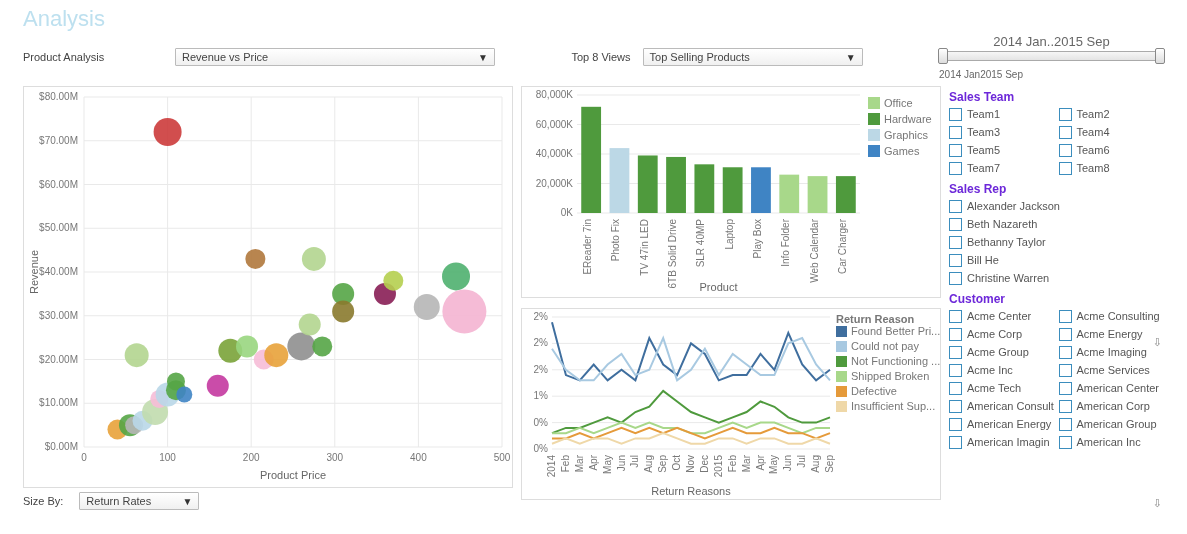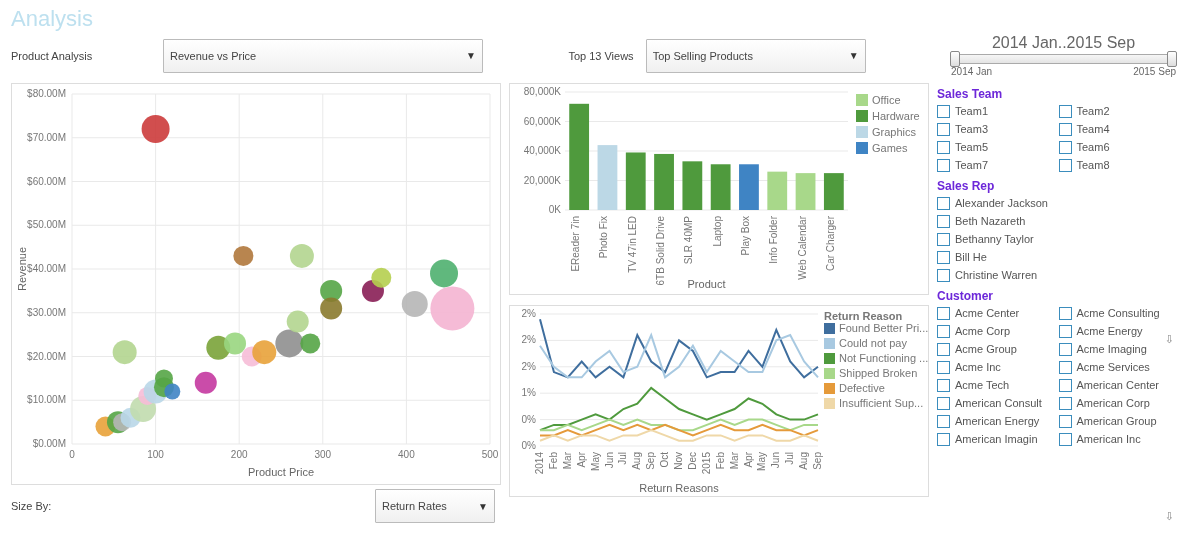--- a/index.html
+++ b/index.html
@@ -1,59 +1,59 @@
 <!DOCTYPE html>
 <html><head>
 <meta charset="utf-8">
 <style>
   html,body{margin:0;padding:0;font-family:Arial,Helvetica,sans-serif;font-size:11px;color:#555;background:#fff}
-  .page{width:1187px;height:534px;position:relative;box-sizing:border-box;padding:6px 11px}
+  .page{width:1187px;height:534px;position:relative;box-sizing:border-box;padding:6px 23px}
   h1.title{margin:0 0 2px 0;font-size:22px;font-weight:400;color:#bde0ef}
   .head-row{margin-top:2px}
   .label{color:#444}
-  .dropdown{display:flex;align-items:center;justify-content:space-between;border:1px solid #bbb;border-radius:1px;background:linear-gradient(#fff,#f0f0f0);height:34px;padding:0 6px;font-size:11px;color:#444;box-sizing:border-box;cursor:pointer}
+  .dropdown{display:flex;align-items:center;justify-content:space-between;border:1px solid #bbb;border-radius:1px;background:linear-gradient(#fff,#f0f0f0);height:18px;padding:0 6px;font-size:11px;color:#444;box-sizing:border-box;cursor:pointer}
   .dropdown .caret{margin-left:8px;font-size:10px;color:#333}
   .top-controls{display:flex;align-items:center;gap:12px;width:100%}
   .spacer{flex:1}
   .slider-wrap{position:relative;width:225px}
-  .slider-title{text-align:center;color:#666;font-size:16px;margin-bottom:2px}
+  .slider-title{text-align:center;color:#666;font-size:13px;margin-bottom:2px}
   .slider-track{position:relative;height:8px;border:1px solid #aaa;border-radius:3px;background:linear-gradient(#f6f6f6,#e4e4e4)}
   .slider-handle{position:absolute;top:-4px;width:8px;height:14px;border:1px solid #888;border-radius:2px;background:linear-gradient(#fff,#ddd);cursor:pointer}
-  .slider-labels{display:flex;justify-content:space-between;font-size:10px;color:#666;margin-top:2px}
+  .slider-labels{display:flex;font-size:10px;color:#666;margin-top:8px}
   .main{display:flex;gap:8px;margin-top:6px}
   .col-left{width:490px}
   .col-mid{width:420px;display:flex;flex-direction:column;gap:10px}
   .col-right{flex:1}
   .chart-box{border:1px solid #ddd;background:#fff;position:relative}
   .axis-label{fill:#666;font-size:11px}
   .tick{fill:#777;font-size:10px}
   .grid{stroke:#e9e9e9;stroke-width:1}
   .legend{font-size:11px;fill:#777}
   .section-title{font-size:12px;color:#6d28d9;font-weight:700;margin:4px 0 4px 0}
   .check-list{display:flex;flex-direction:column;gap:2px}
   .check-grid{display:grid;grid-template-columns:1fr 1fr;gap:2px 4px}
   .check-item{display:flex;align-items:flex-start;gap:5px;color:#555;font-size:11px;height:16px;white-space:nowrap;overflow:hidden;text-overflow:ellipsis;cursor:pointer}
   .check-box{width:11px;height:11px;border:1px solid #3b8dbd;background:#fff;flex:0 0 auto}
   .scroll-arrow{position:absolute;right:2px;font-size:11px;color:#888;cursor:pointer}
-  .size-by{display:flex;align-items:center;gap:16px;justify-content:space-between;margin-top:4px;margin-right:6px}
+  .size-by{display:flex;align-items:center;gap:16px;justify-content:flex-start;margin-top:4px;margin-right:6px}
 </style>
 </head>
 <body>
 <div class="page">
 
 <h1 class="title">Analysis</h1>
 
 <div class="top-controls head-row">
   <span class="label" style="width:140px;display:inline-block">Product Analysis</span>
   <div class="dropdown" style="width:320px">
     <span>Revenue vs Price</span>
     <span class="caret">▼</span>
   </div>
   <div class="spacer"></div>
-  <span class="label">Top 13 Views</span>
+  <span class="label">Top 8 Views</span>
   <div class="dropdown" style="width:220px">
     <span>Top Selling Products</span>
     <span class="caret">▼</span>
   </div>
   <div class="spacer"></div>
   <div class="slider-wrap">
     <div class="slider-title">2014 Jan..2015 Sep</div>
     <div class="slider-track">
       <div class="slider-handle" style="left:-2px"></div>
       <div class="slider-handle" style="right:-2px"></div>

